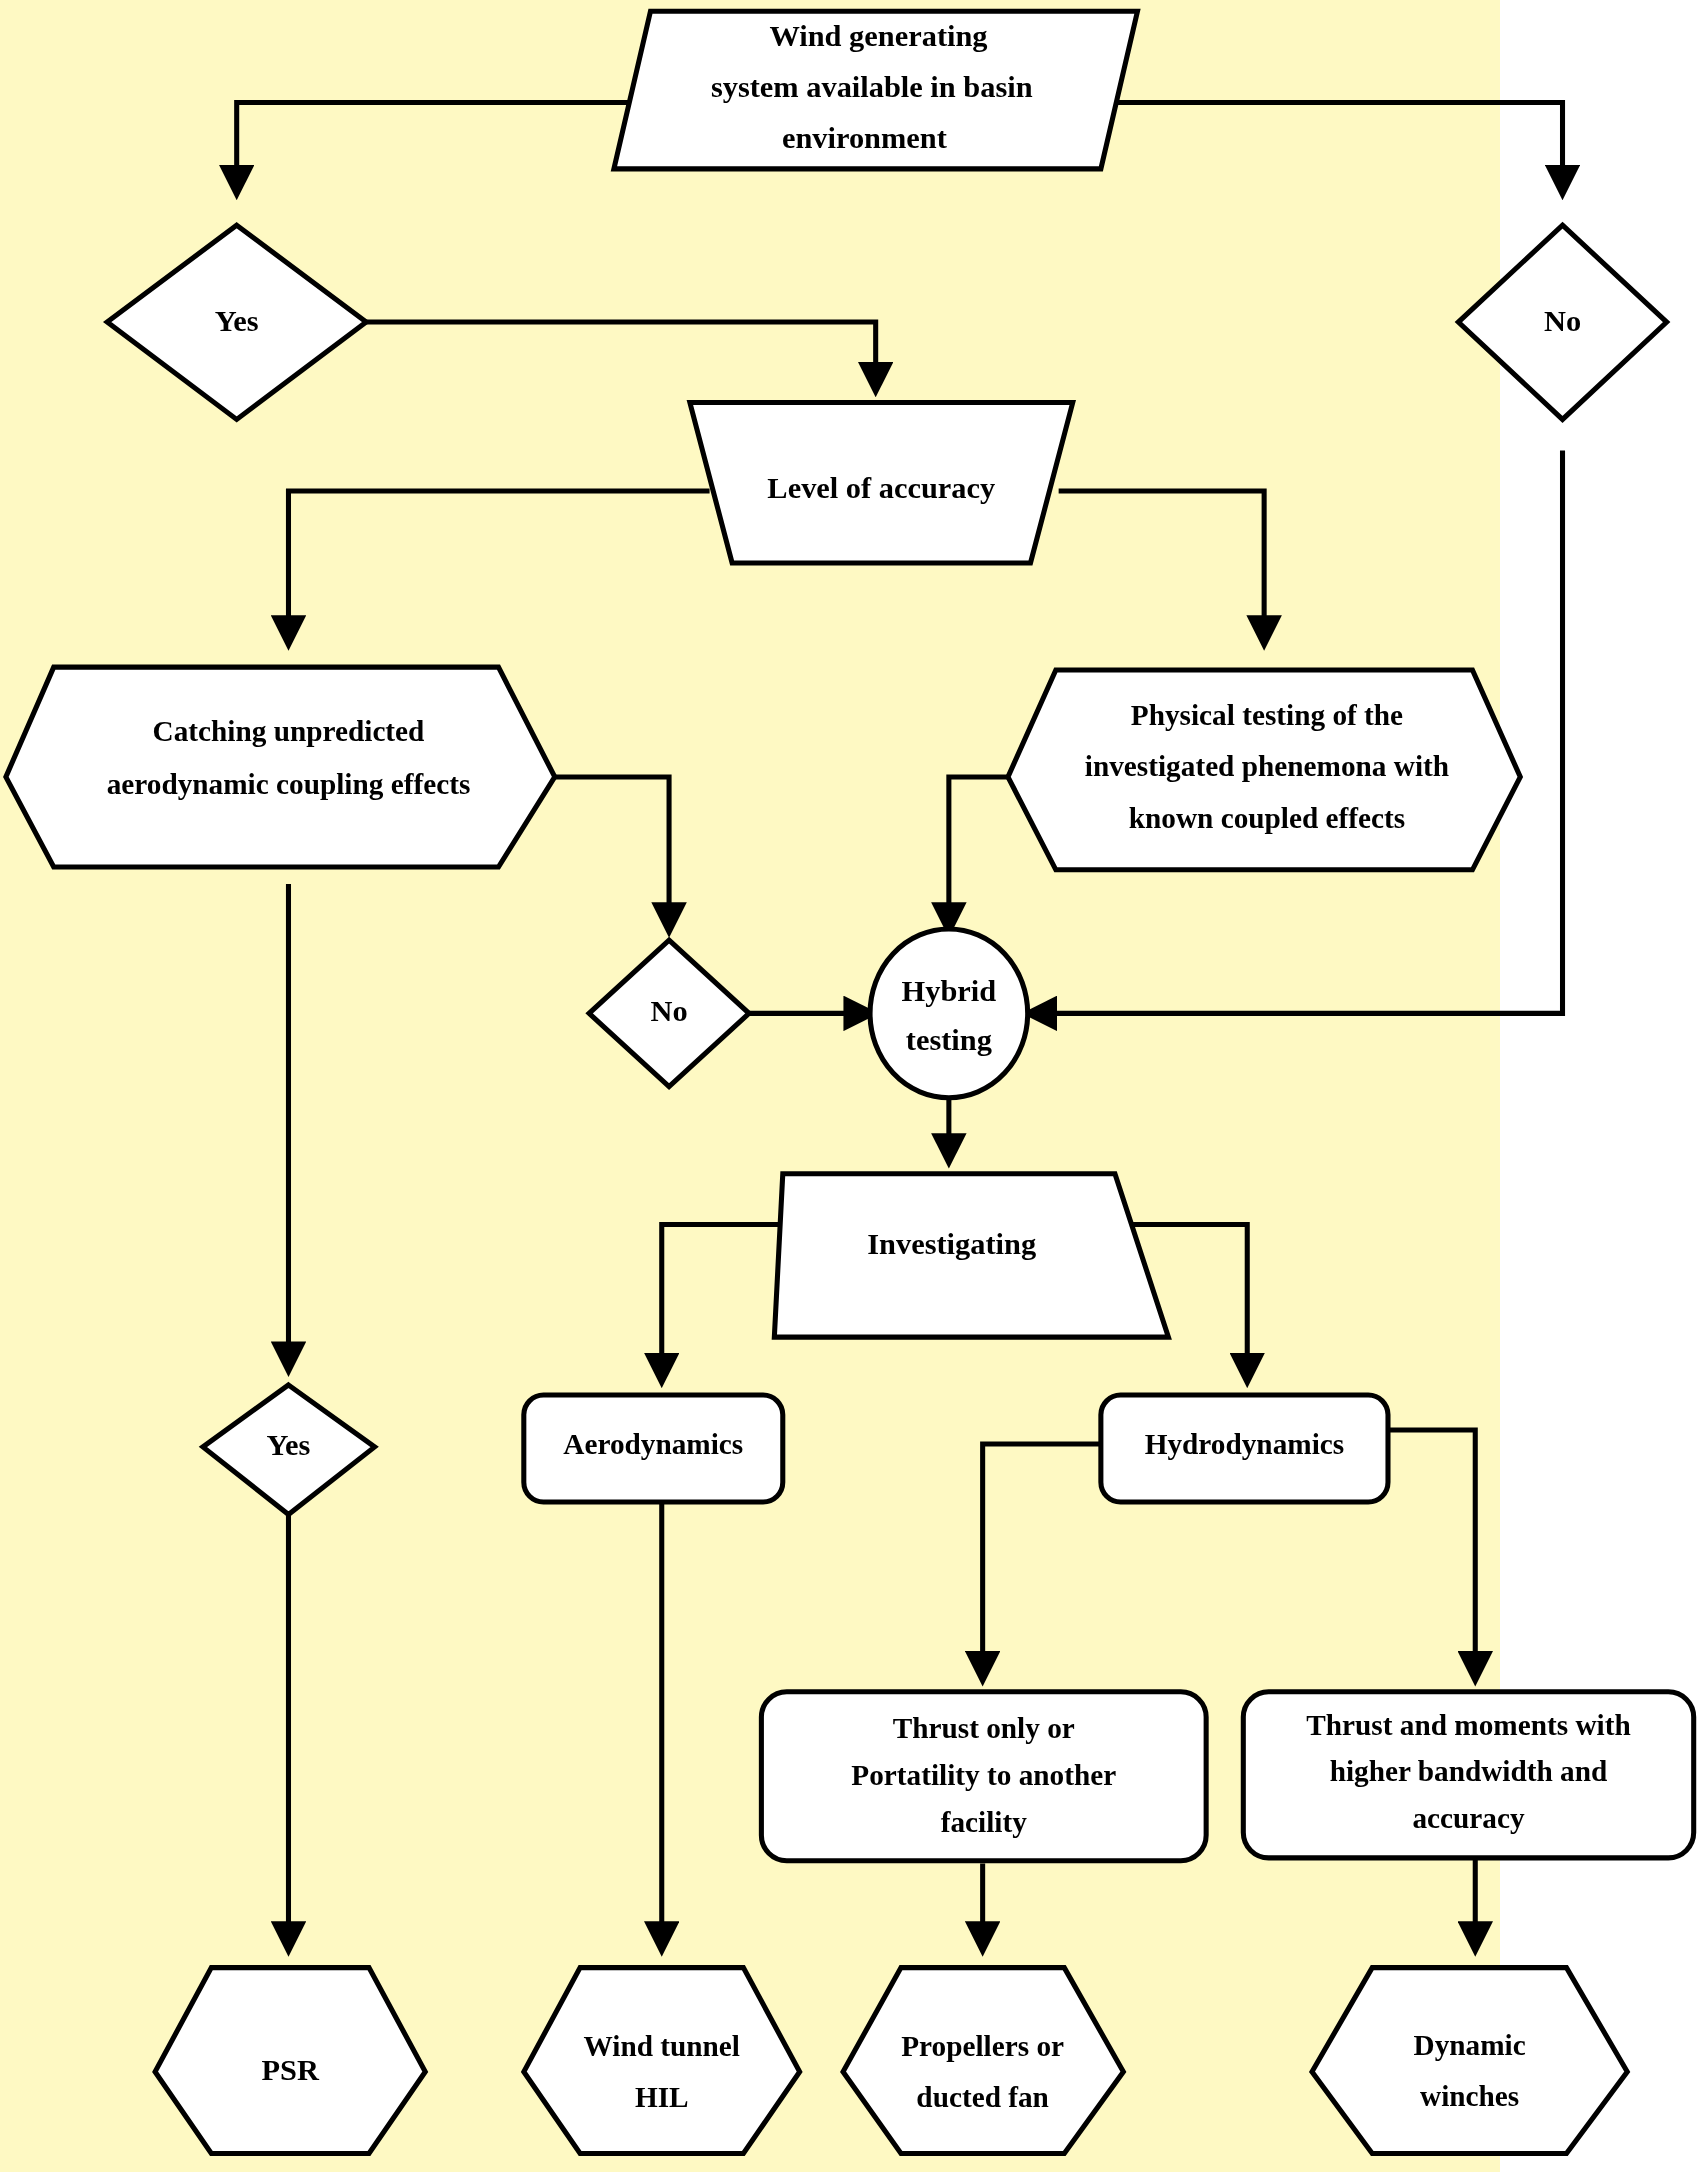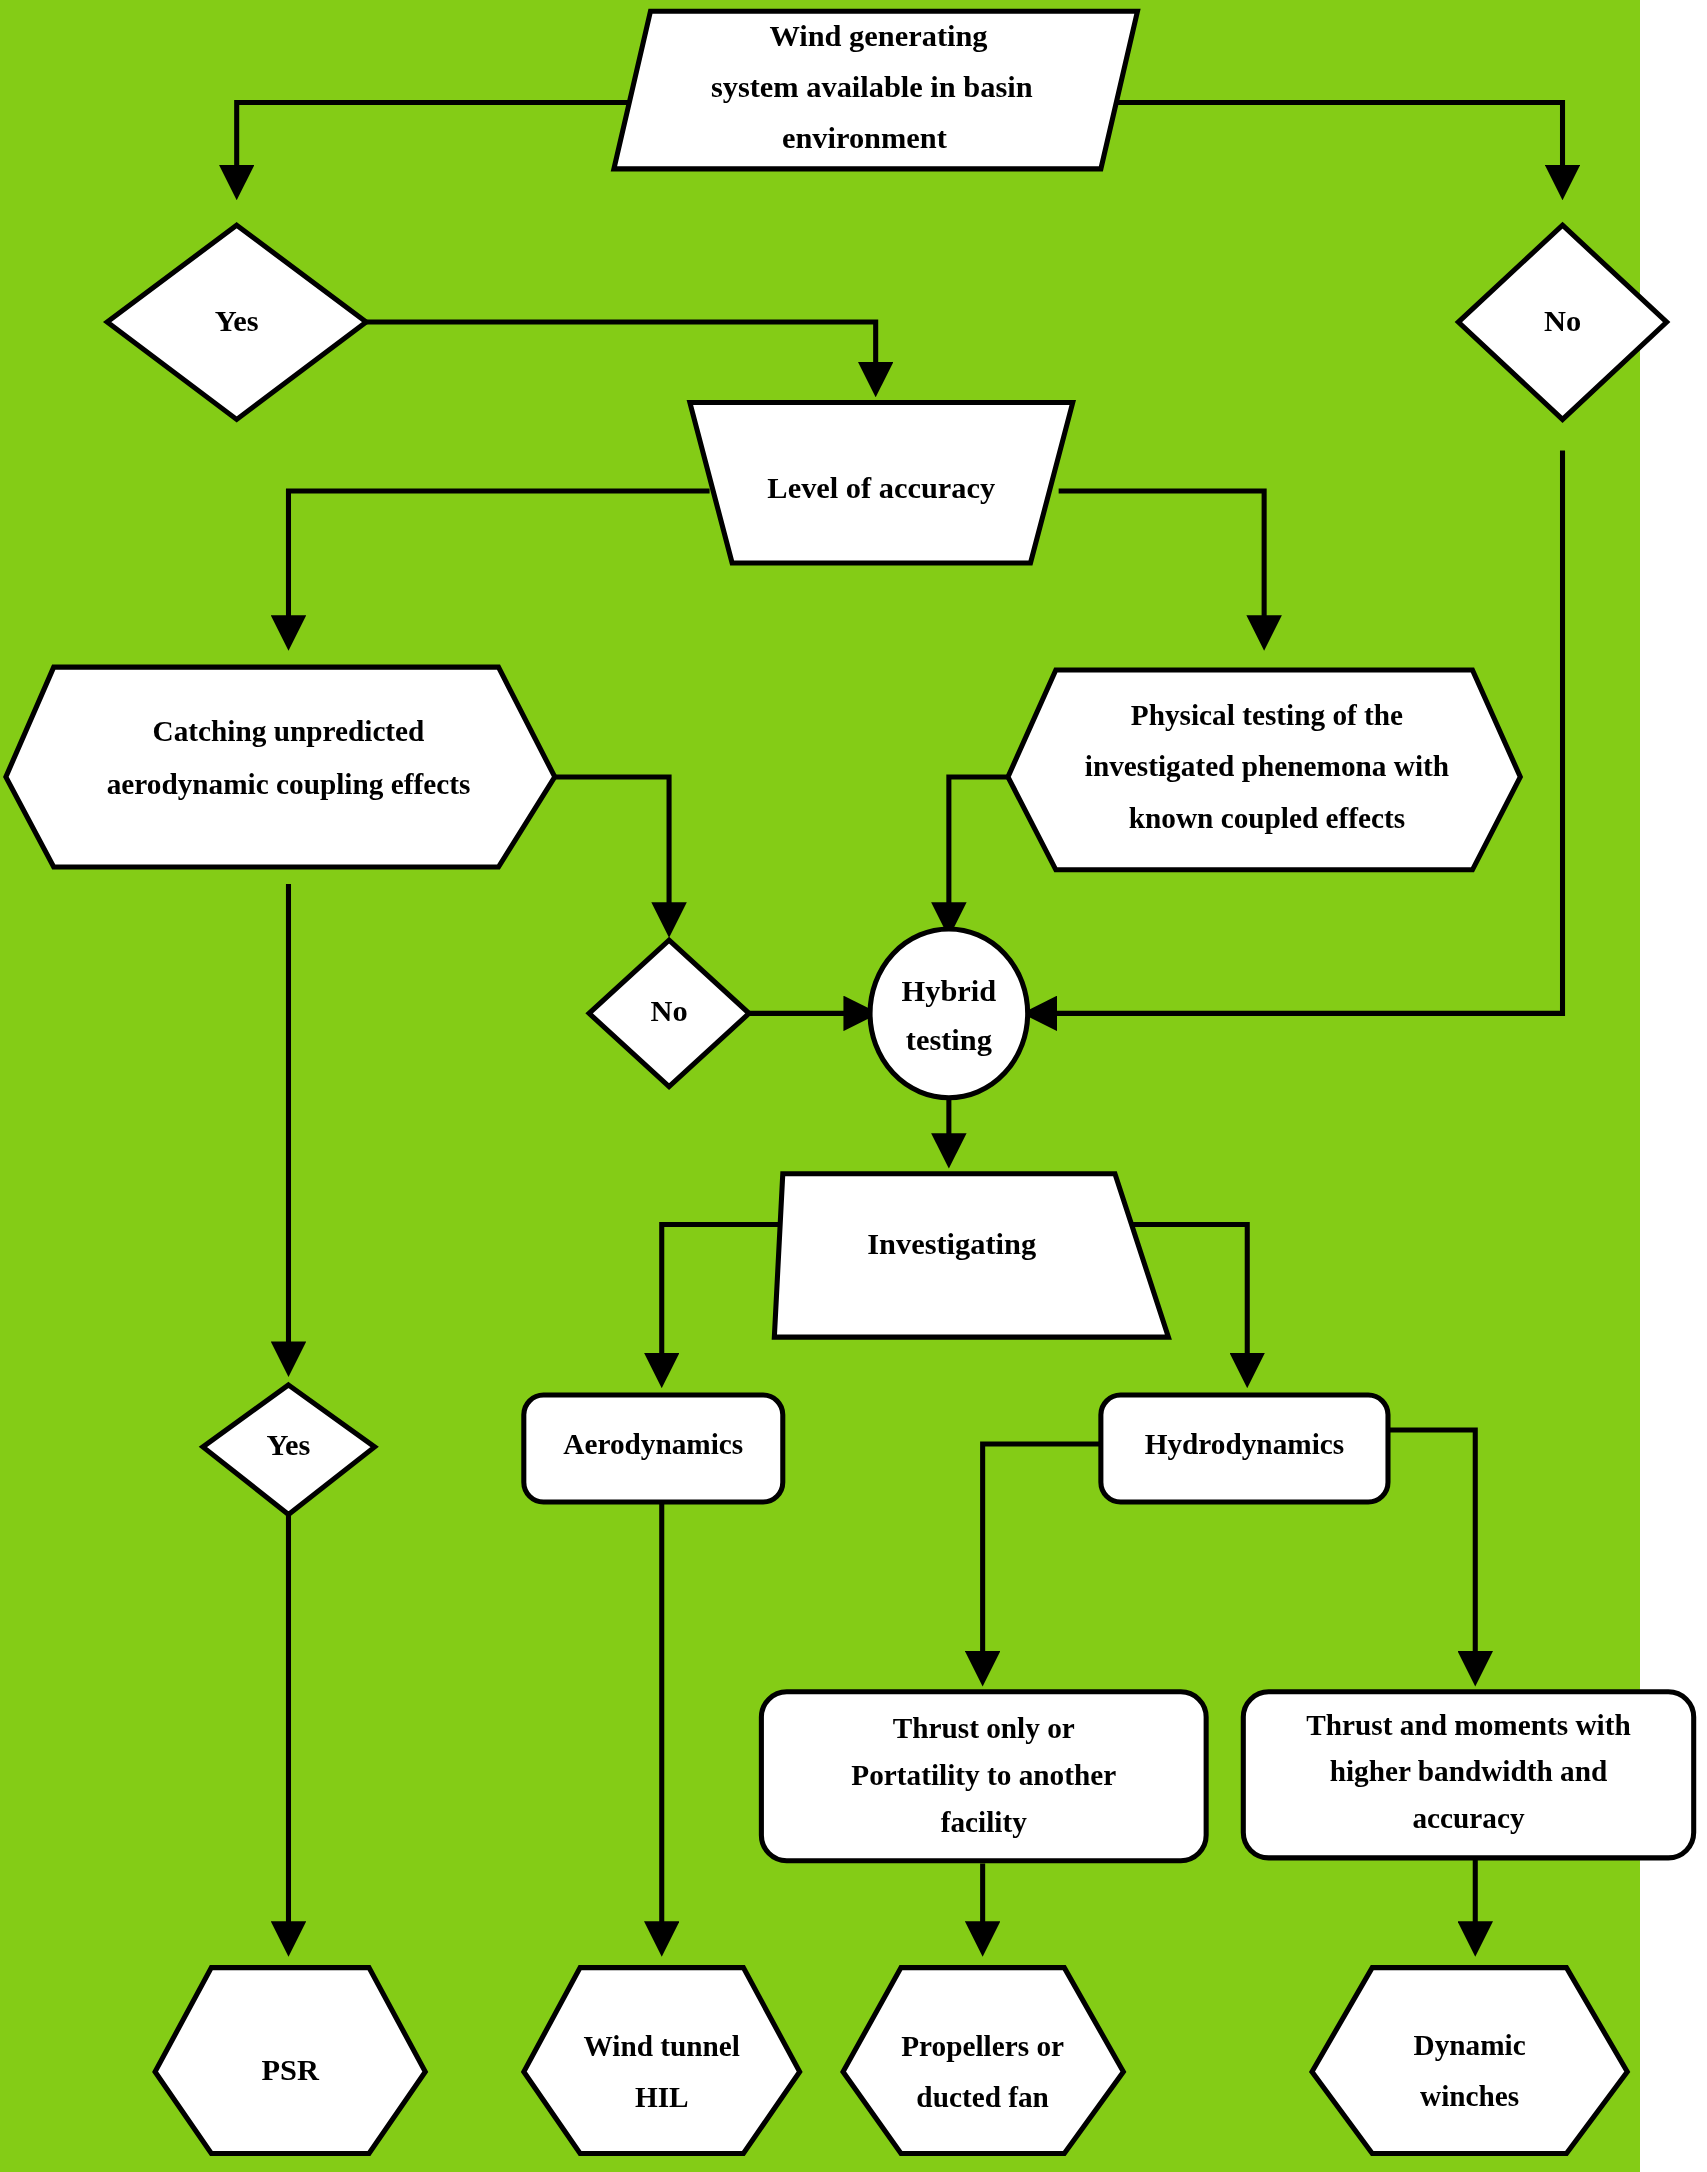--- a/index.html
+++ b/index.html
@@ -5,23 +5,23 @@
   html, body {
     margin: 0;
     padding: 0;
     background: #ffffff;
   }
   body {
     font-family: "Liberation Serif", "DejaVu Serif", serif;
   }
   #flowchart-root {
     position: relative;
-    width: 1640px;
+    width: 1500px;
     height: 2172px;
-    background: #84cc16;
+    background: #fef9c3;
   }
   svg#flow-svg {
     display: block;
     width: 1708px;
     height: 2172px;
   }
   .node-shape {
     fill: #ffffff;
     stroke: #000000;
     stroke-width: 9;

